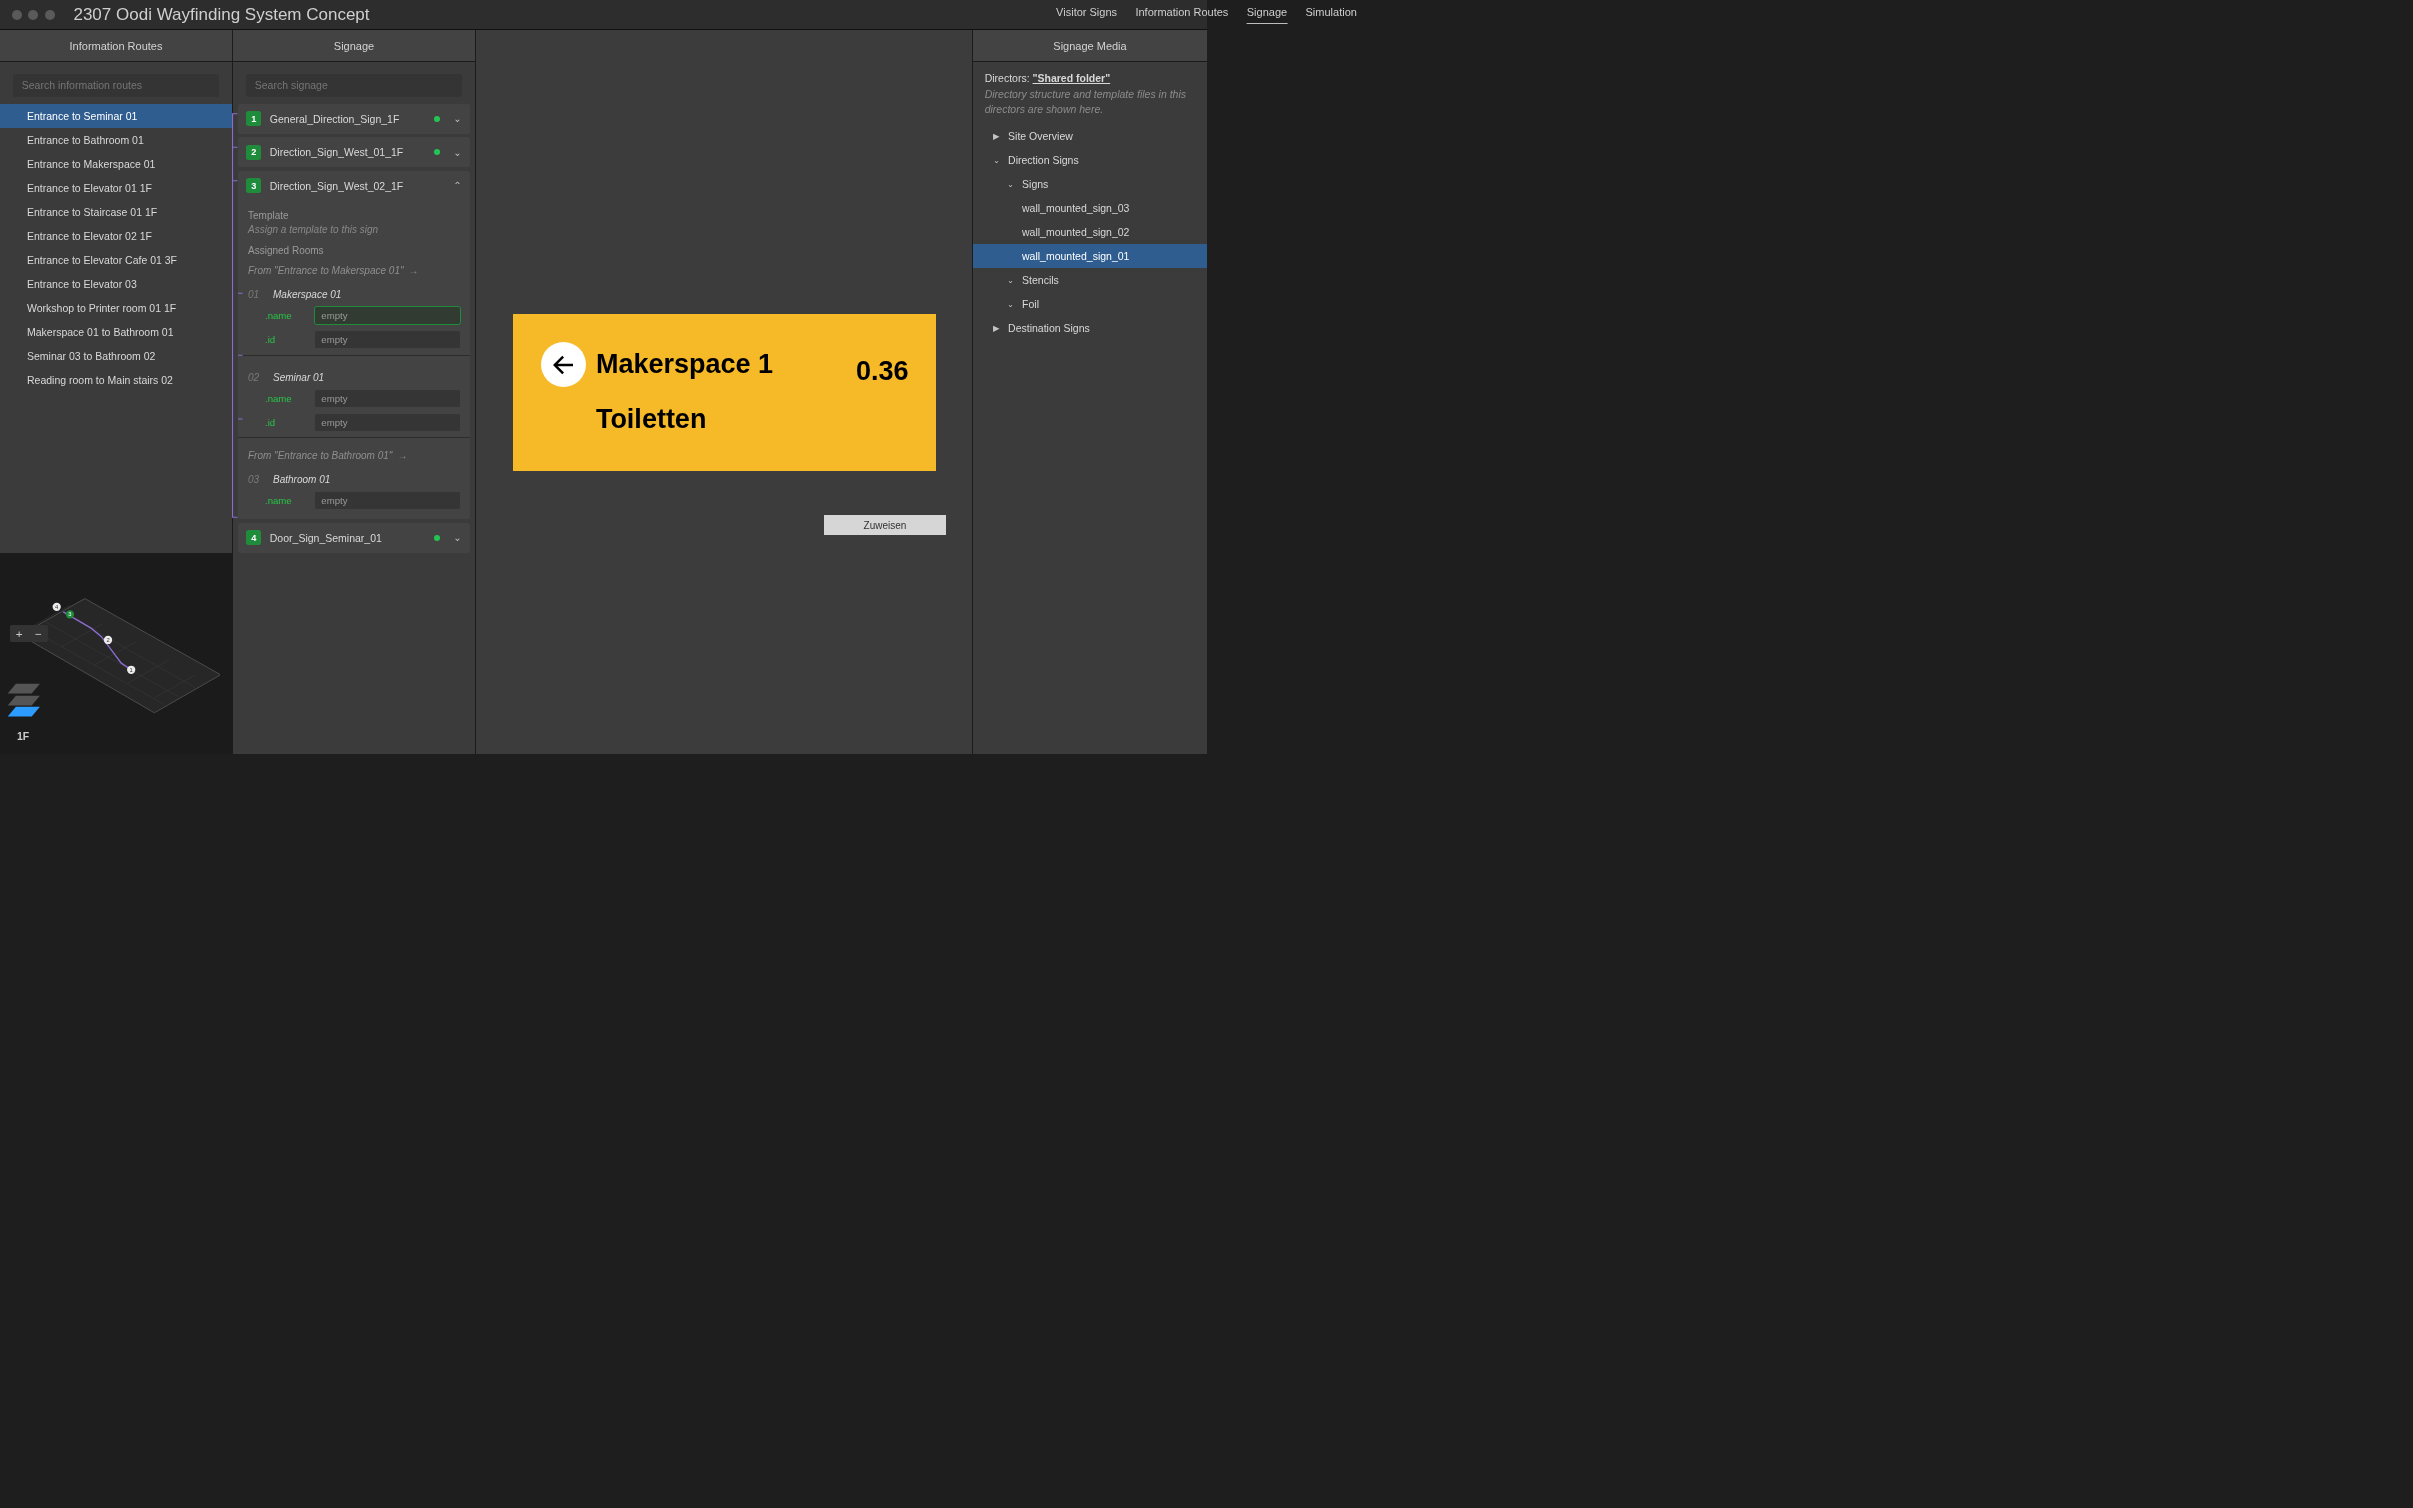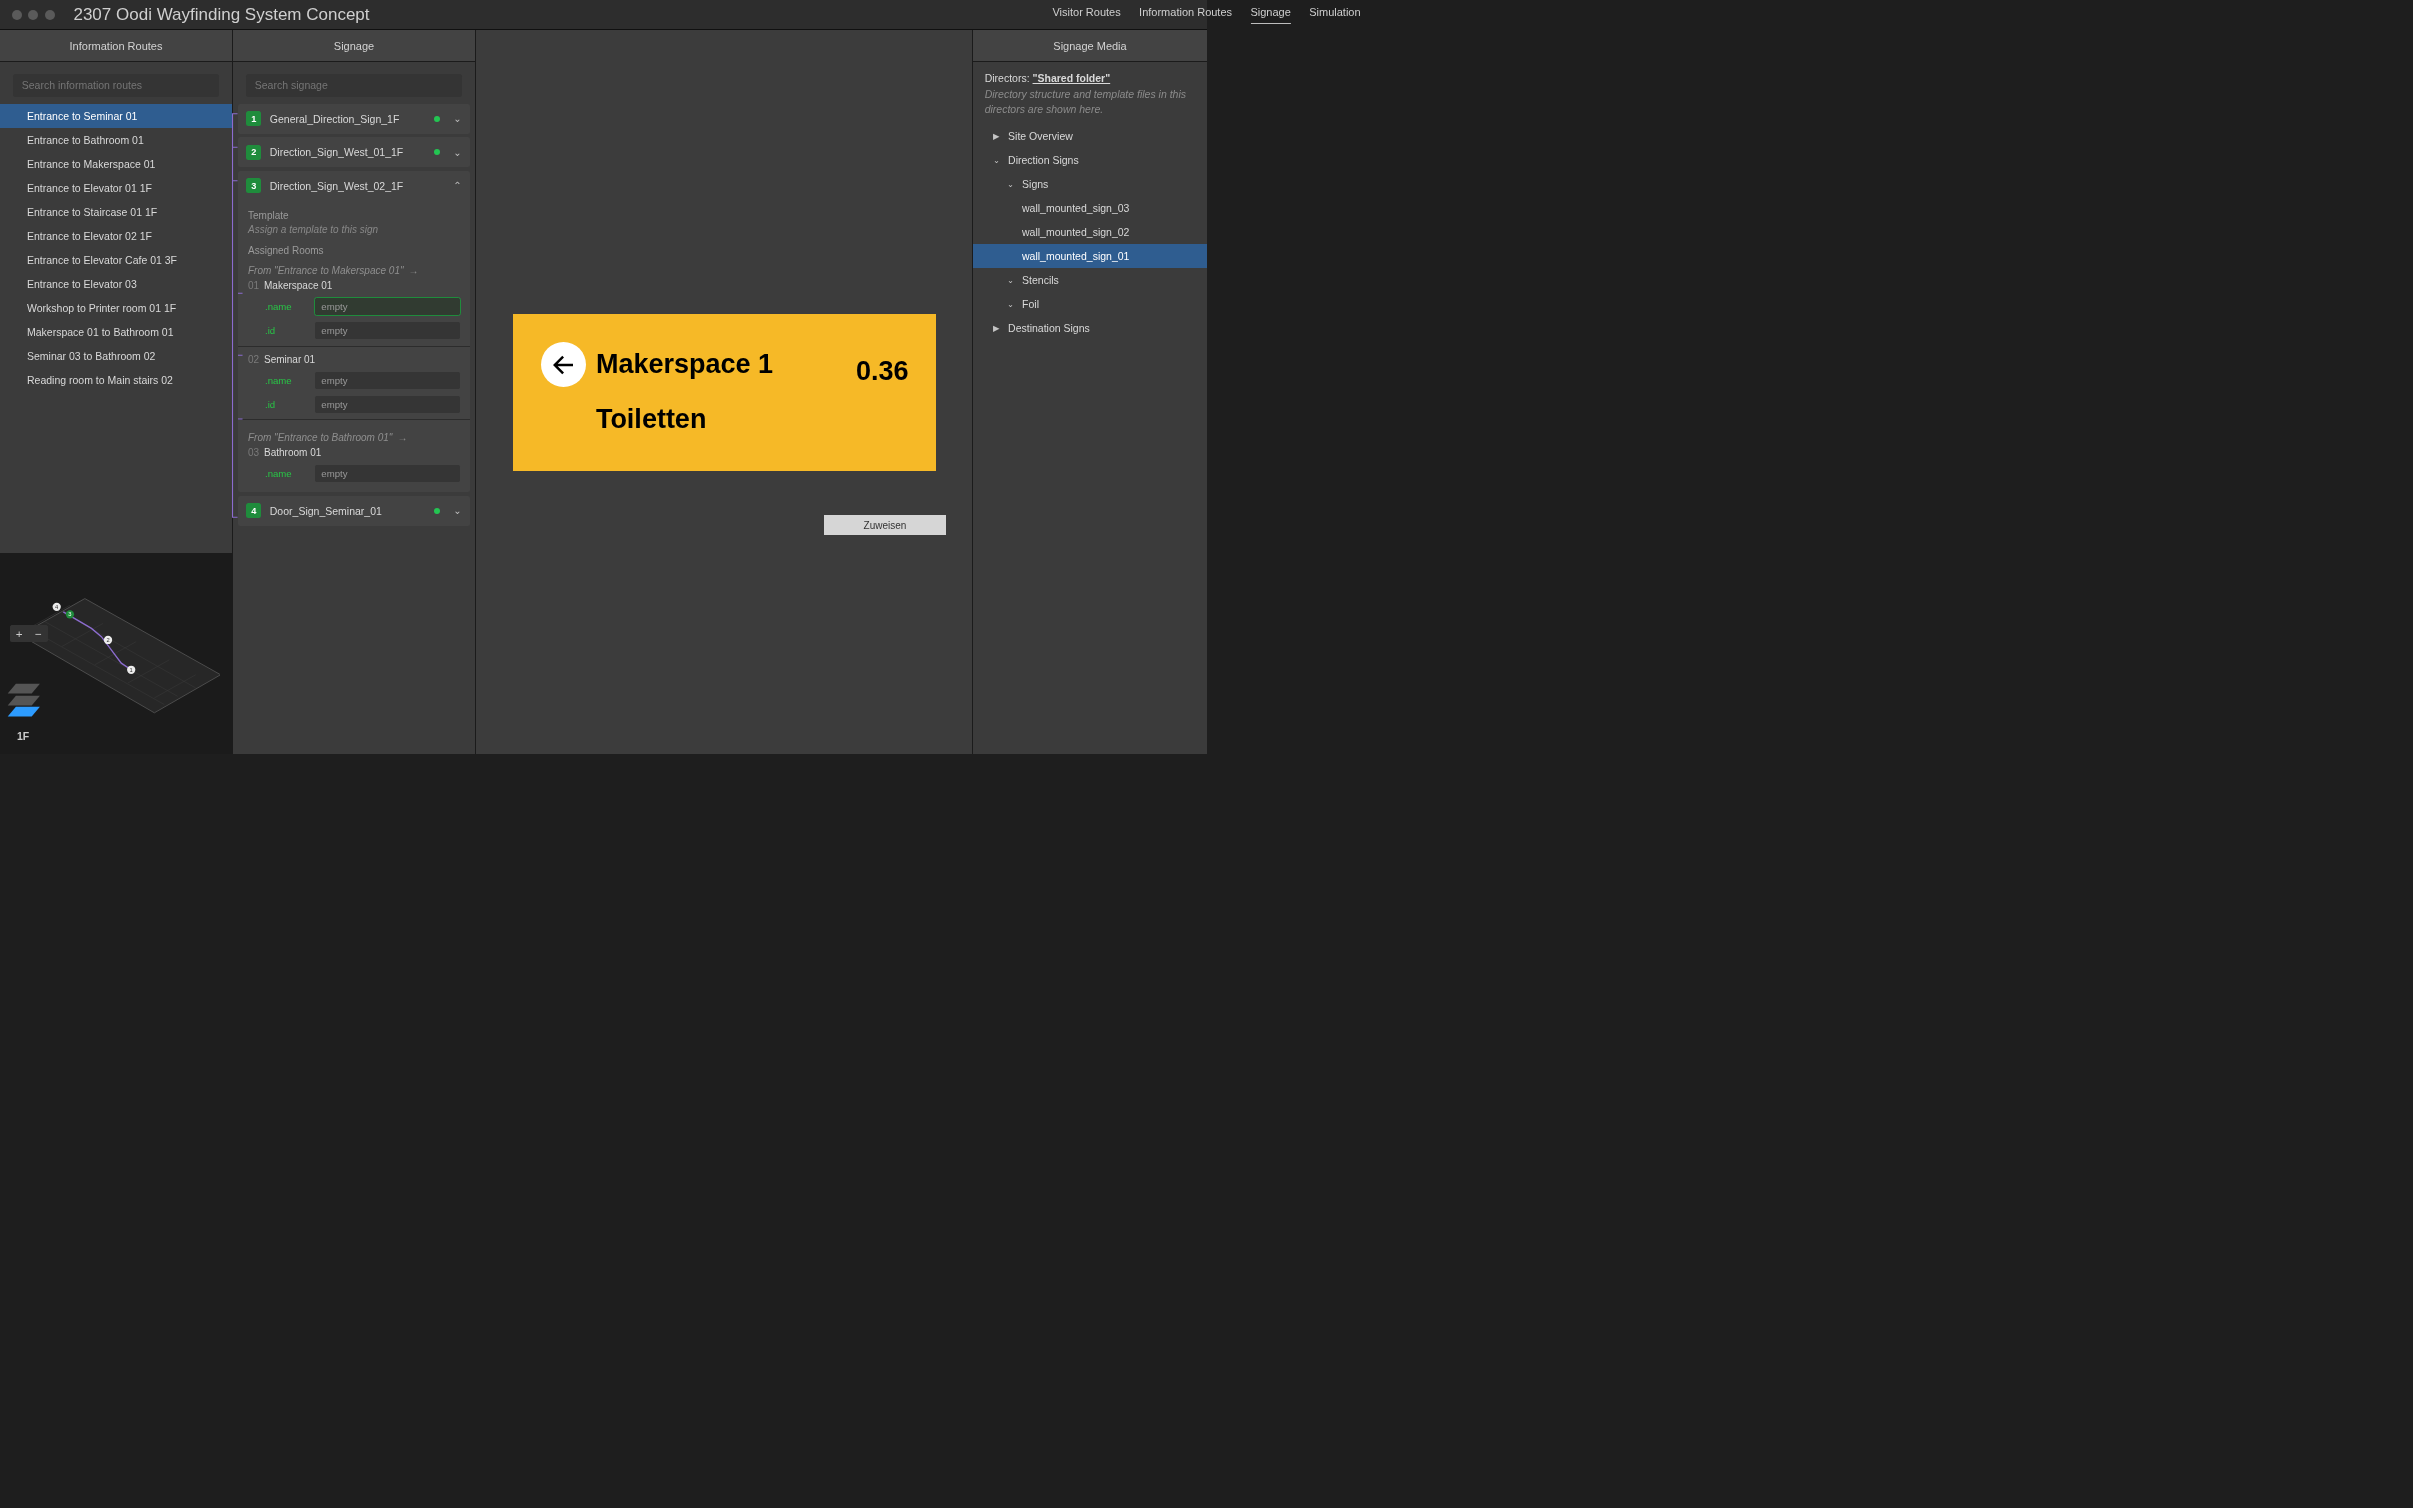--- a/index.html
+++ b/index.html
@@ -109,21 +109,21 @@
     display: flex;
     flex-direction: column;
     gap: 3.4px;
     font-size: 10px;
   }
   .lbl-small { color: #9a9a9a; margin-top: 9px; font-size: 10px;}
   .lbl-italic { font-style: italic; color: #888;}
   .hr-dark { height: 0.8px; background: #2c2c2c; margin: 3.4px -10px;}
   .from-row { color: #8f8f8f; font-style: italic; font-size: 10px; display: flex; align-items: center; gap: 5px; margin-top: 5px;}
   .from-row .arr { color: #8f8f8f;}
-  .room-row { display: flex; align-items: center; gap: 1px; margin-top: 1px;}
+  .room-row { display: flex; align-items: center; gap: 10px; margin-top: 10px; font-style: italic;}
   .room-row .rid { color: #7a7a7a; width: 15px;}
   .room-row .rname { color: #d9d9d9;}
   .prop-row { display: flex; align-items: center; gap: 6.7px; margin-top: 3.4px; padding-left: 17px;}
   .prop-row .key { color: #28c546; font-size: 9.6px; width: 67px;}
   .prop-row .val {
     flex: 1;
     height: 17px;
     background: #353535;
     border: none;
     padding: 0 6.7px;
@@ -234,21 +234,21 @@
 <body>
 
 <div class="titlebar">
   <div class="traffic">
     <span></span>
     <span></span>
     <span></span>
   </div>
   <div class="title">2307 Oodi Wayfinding System Concept</div>
   <div class="tabs">
-    <div class="tab">Visitor Routes</div>
+    <div class="tab">Visitor Signs</div>
     <div class="tab">Information Routes</div>
     <div class="tab active">Signage</div>
     <div class="tab">Simulation</div>
   </div>
 </div>
 
 <div class="main">
 
   <div class="col col-routes">
     <div class="col-header">Information Routes</div>

